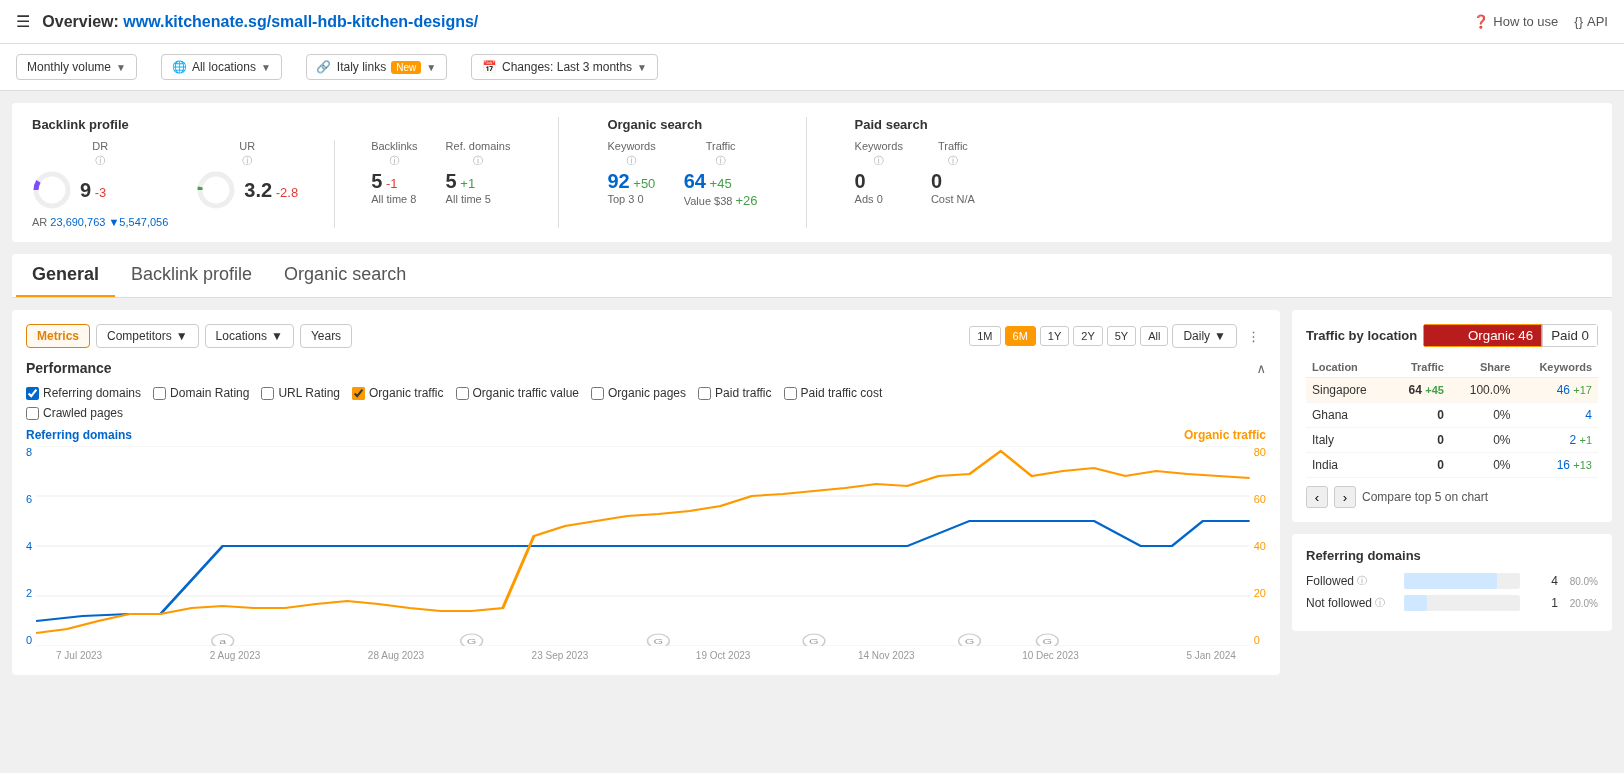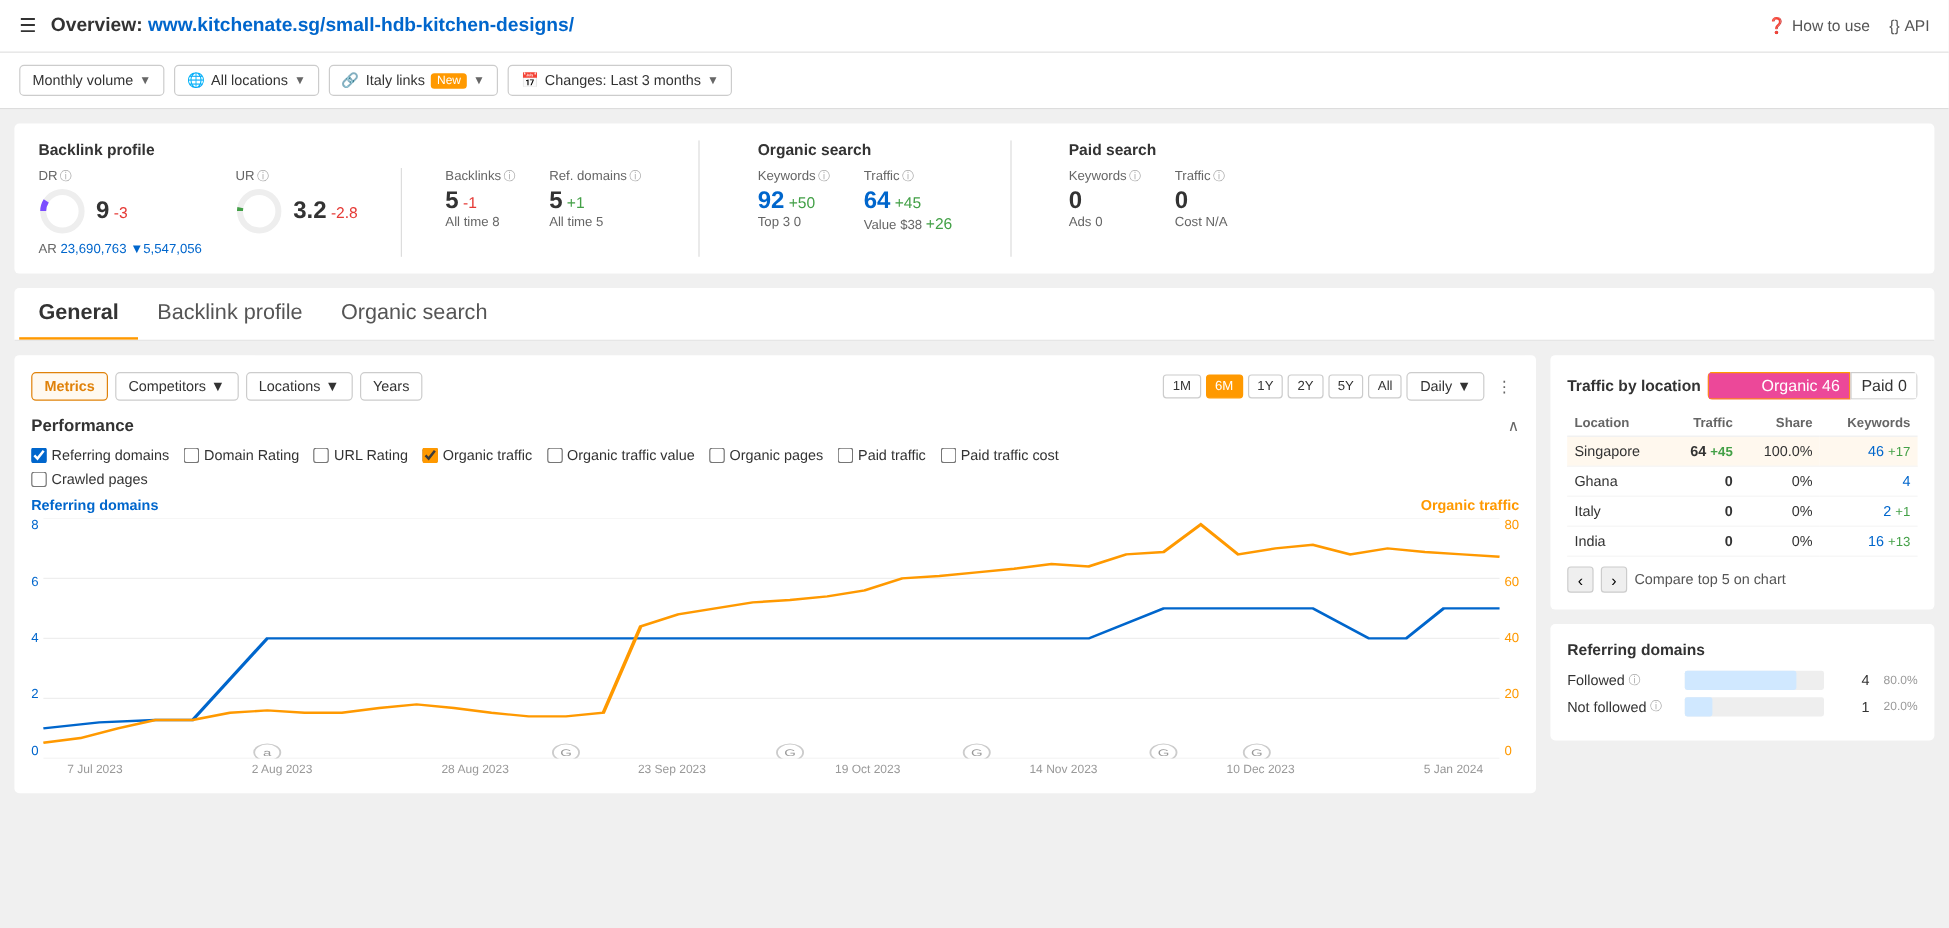--- a/index.html
+++ b/index.html
@@ -7,33 +7,33 @@
 
     
     .header { background: #fff; display: flex; align-items: center; padding: 0 16px; height: 44px; border-bottom: 1px solid #ddd; }
     .header-menu-icon { margin-right: 12px; cursor: pointer; font-size: 16px; }
     .header-title { font-size: 16px; font-weight: bold; color: #333; }
     .header-title a { color: #0066cc; text-decoration: none; }
     .header-right { margin-left: auto; display: flex; align-items: center; gap: 16px; }
     .header-link { display: flex; align-items: center; gap: 4px; color: #555; cursor: pointer; font-size: 13px; }
 
     
-    .toolbar { background: #fff; padding: 10px 16px; display: flex; gap: 8px; border-bottom: 1px solid #ddd; }
+    .toolbar { background: #fff; padding: 10px 16px; display: flex; gap: 24px; border-bottom: 1px solid #ddd; }
     .toolbar-btn { display: flex; align-items: center; gap: 5px; border: 1px solid #ccc; border-radius: 4px; padding: 5px 10px; background: #fff; cursor: pointer; font-size: 12px; color: #333; }
     .toolbar-btn .badge { background: #ff9900; color: #fff; font-size: 10px; border-radius: 3px; padding: 1px 5px; }
     .toolbar-btn .chevron { font-size: 10px; color: #666; }
 
     
     .summary-card { background: #fff; margin: 12px; border-radius: 4px; padding: 14px 20px; }
     .summary-sections { display: flex; gap: 40px; align-items: flex-start; }
     .summary-section { }
     .section-title { font-size: 13px; font-weight: bold; color: #333; margin-bottom: 8px; }
     .metrics-row { display: flex; gap: 28px; align-items: flex-start; }
     .metric-item { display: flex; flex-direction: column; }
-    .metric-label { font-size: 11px; color: #666; margin-bottom: 2px; display: flex; align-items: center; gap: 2px; }
+    .metric-label { font-size: 11px; color: #666; margin-bottom: 2px; display: flex; align-items: center; gap: 2px; flex-direction: column; }
     .metric-value { font-size: 20px; font-weight: bold; color: #333; }
     .metric-change-neg { color: #e53935; font-size: 13px; }
     .metric-change-pos { color: #43a047; font-size: 13px; }
     .ar-row { margin-top: 6px; font-size: 11px; color: #666; }
     .ar-row span { color: #0066cc; }
     .ar-change { color: #e53935; }
     .metric-sub { font-size: 11px; color: #666; }
     .divider-v { width: 1px; background: #ddd; align-self: stretch; margin: 0 8px; }
     .circle-chart { width: 40px; height: 40px; position: relative; margin-right: 8px; }
     .circle-chart svg { width: 40px; height: 40px; }
@@ -73,21 +73,21 @@
     .chart-container { position: relative; height: 220px; width: 100%; }
     .chart-container svg { width: 100%; height: 100%; }
     .chart-x-labels { display: flex; justify-content: space-between; margin-top: 2px; font-size: 10px; color: #999; }
 
     
     .rp-card { background: #fff; border-radius: 4px; padding: 14px; }
     .rp-title-row { display: flex; align-items: center; justify-content: space-between; margin-bottom: 10px; }
     .rp-title { font-size: 13px; font-weight: bold; }
     .rp-toggle { display: flex; border-radius: 4px; overflow: hidden; font-size: 11px; }
     .rp-toggle-btn { padding: 3px 8px; cursor: pointer; background: #fff; border: 1px solid #ccc; color: #333; }
-    .rp-toggle-btn.active { background: #ec4899; color: #fff; border-color: #ff9900; padding-left: 44px; }
+    .rp-toggle-btn.active { background: #b91c1c; color: #fff; border-color: #ff9900; padding-left: 44px; }
 
     
     .traffic-table { width: 100%; border-collapse: collapse; }
     .traffic-table th { font-size: 11px; color: #666; padding: 4px 6px; text-align: left; border-bottom: 1px solid #eee; }
     .traffic-table th.right { text-align: right; }
     .traffic-table td { font-size: 12px; padding: 5px 6px; border-bottom: 1px solid #f5f5f5; }
     .traffic-table td.right { text-align: right; }
     .traffic-table tr.highlighted { background: #fff8ee; }
     .td-traffic { font-weight: bold; }
     .td-pos { color: #43a047; font-size: 11px; }

